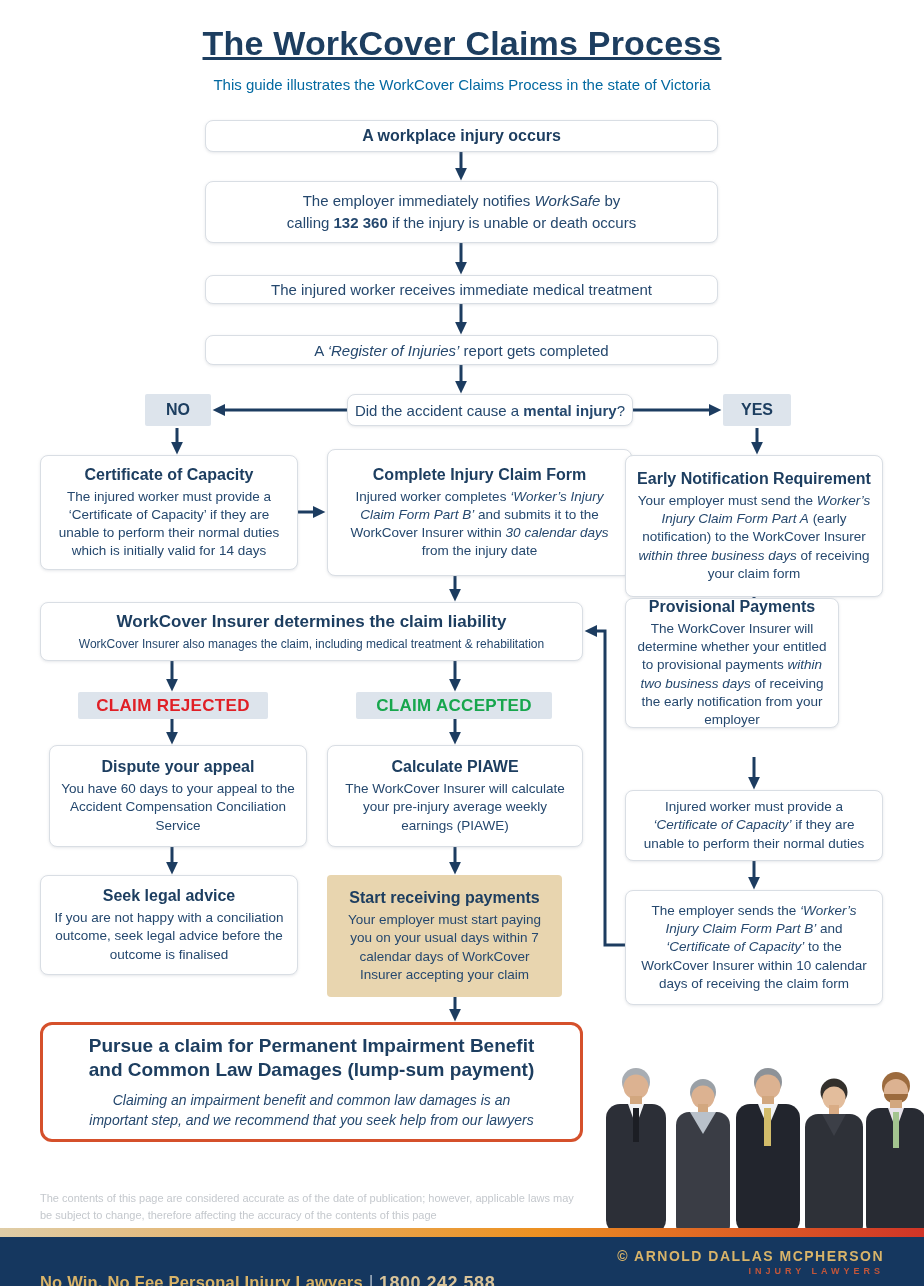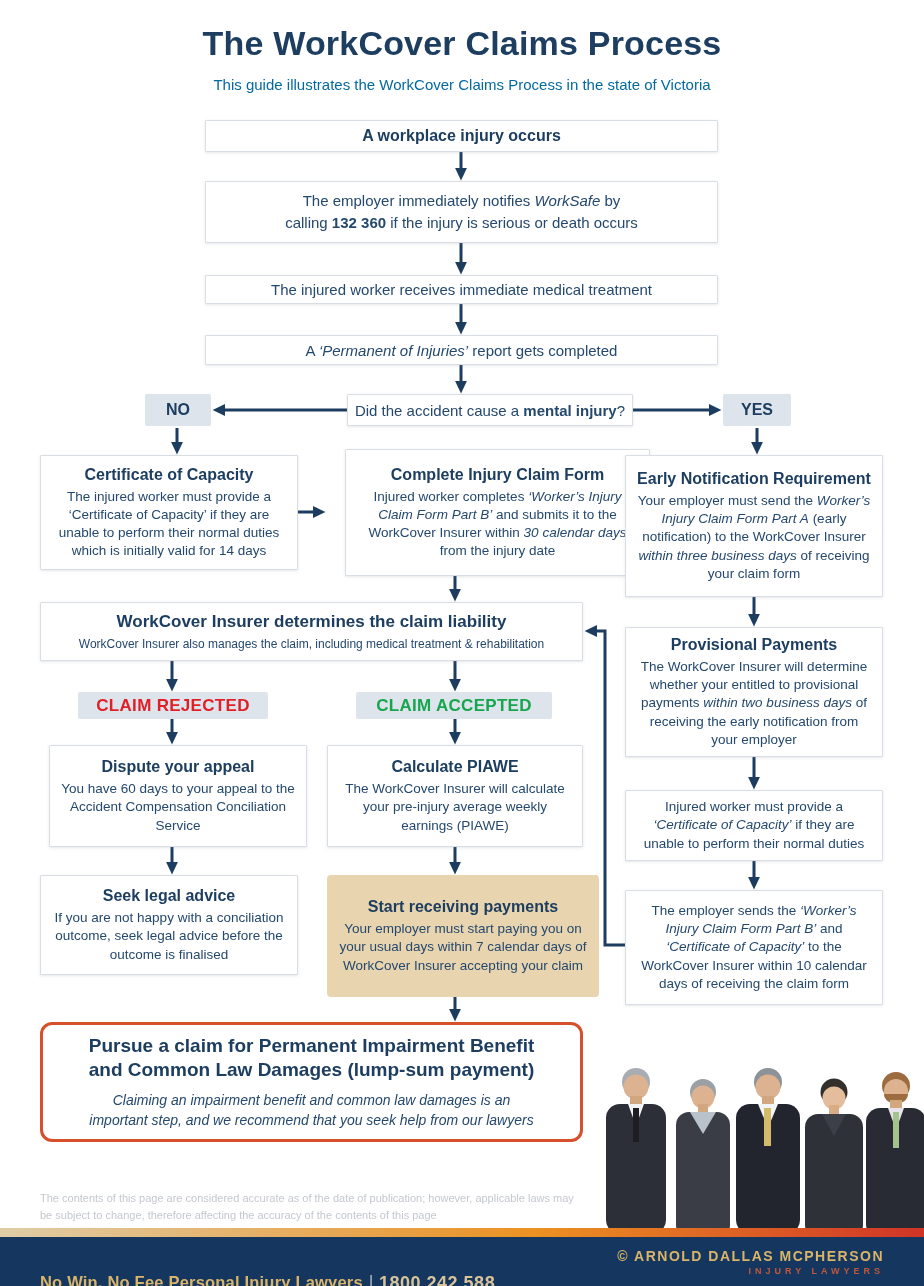--- a/index.html
+++ b/index.html
@@ -2,24 +2,24 @@
 <html style="--c-navy: #1d3e60; --c-text: #25486e; --c-border: #d9dee4; --c-badge_bg: #dde4ec; --c-rejected: #e01f26; --c-accepted: #17a64d; --c-tan: #e8d5af; --c-accent_red: #d5502b; --c-footer_bg: #15375f; --c-gold: #d9b469; --c-phone_gold: #d9c49a; --c-brand_sub: #c2563a; --c-arrow: #1c3c60; --c-disclaimer: #c4c8cd; --c-stripe_left: #dfcda7; --c-stripe_mid: #ec9122; --c-stripe_right: #d03427;"><head>
 <meta charset="utf-8">
 <style>
   html,body{margin:0;padding:0;background:#fff;}
   .page{position:relative;width:924px;height:1286px;background:#ffffff;overflow:hidden;
         font-family:"Liberation Sans",sans-serif;}
   .abs{position:absolute;}
   .i{font-style:italic;}
   .b{font-weight:700;}
   .hdr-title{left:0;top:24px;width:924px;text-align:center;font-size:34px;font-weight:700;
-             color:var(--c-navy,#1d3e60);letter-spacing:.2px;}
+             color:var(--c-navy,#1d3e60);letter-spacing:.2px;text-decoration:underline;}
   .hdr-sub{left:0;top:76px;width:924px;text-align:center;font-size:15px;color:#0369a1;}
   .box{position:absolute;background:#fff;border:1.5px solid var(--c-border,#d9dee4);
-       border-radius:1px;display:flex;flex-direction:column;align-items:center;justify-content:center;
+       border-radius:8px;display:flex;flex-direction:column;align-items:center;justify-content:center;
        text-align:center;color:var(--c-text,#25486e);box-shadow:0 1px 3px rgba(150,160,172,.25);
        box-sizing:border-box;padding:6px 10px;}
   .sbox{left:205px;width:513px;font-size:15px;}
   .box-title{font-weight:700;color:var(--c-navy,#1d3e60);font-size:16px;margin-bottom:3px;line-height:1.25;}
   .box-body{font-size:13.5px;line-height:1.34;}
   .badge{position:absolute;background:var(--c-badge_bg,#dde4ec);display:flex;align-items:center;
          justify-content:center;font-weight:700;border-radius:2px;box-sizing:border-box;}
   .badge-navy{color:var(--c-navy,#1d3e60);font-size:16px;}
   .badge-red{color:var(--c-rejected,#e01f26);font-size:17px;letter-spacing:.3px;}
   .badge-green{color:var(--c-accepted,#17a64d);font-size:17px;letter-spacing:.3px;}
@@ -79,43 +79,43 @@
   </svg>
 
   <div class="abs hdr-title">The WorkCover Claims Process</div>
   <div class="abs hdr-sub">This guide illustrates the WorkCover Claims Process in the state of Victoria</div>
 
   <div class="box sbox" style="top:120px;height:32px;font-weight:700;font-size:16px;color:var(--c-navy,#1d3e60);">
     <div>A workplace injury occurs</div>
   </div>
 
   <div class="box sbox" style="top:181px;height:62px;">
-    <div style="line-height:1.45;"><span>The employer immediately notifies </span><span class="i">WorkSafe</span><span> by</span><br><span>calling </span><span class="b">132 360</span><span> if the injury is serious or death occurs</span></div>
+    <div style="line-height:1.45;"><span>The employer immediately notifies </span><span class="i">WorkSafe</span><span> by</span><br><span>calling </span><span class="b">132 360</span><span> if the injury is unable or death occurs</span></div>
   </div>
 
   <div class="box sbox" style="top:275px;height:29px;">
     <div>The injured worker receives immediate medical treatment</div>
   </div>
 
   <div class="box sbox" style="top:335px;height:30px;">
-    <div><span>A </span><span class="i">‘Permanent of Injuries’</span><span> report gets completed</span></div>
+    <div><span>A </span><span class="i">‘Register of Injuries’</span><span> report gets completed</span></div>
   </div>
 
   <div class="badge badge-navy" style="left:145px;top:394px;width:66px;height:32px;">NO</div>
   <div class="box" style="left:347px;top:394px;width:286px;height:32px;font-size:15px;padding:0 4px;">
     <div><span>Did the accident cause a </span><span class="b">mental injury</span><span>?</span></div>
   </div>
   <div class="badge badge-navy" style="left:723px;top:394px;width:68px;height:32px;">YES</div>
 
   <div class="box" style="left:40px;top:455px;width:258px;height:115px;">
     <div class="box-title">Certificate of Capacity</div>
     <div class="box-body">The injured worker must provide a ‘Certificate of Capacity’ if they are unable to perform their normal duties which is initially valid for 14 days</div>
   </div>
 
-  <div class="box" style="left:327px;top:449px;width:305px;height:127px;margin-left:18px;">
+  <div class="box" style="left:327px;top:449px;width:305px;height:127px;">
     <div class="box-title">Complete Injury Claim Form</div>
     <div class="box-body"><span>Injured worker completes </span><span class="i">‘Worker’s Injury Claim Form Part B’</span><span> and submits it to the WorkCover Insurer within </span><span class="i">30 calendar days</span><span> from the injury date</span></div>
   </div>
 
   <div class="box" style="left:625px;top:455px;width:258px;height:142px;">
     <div class="box-title">Early Notification Requirement</div>
     <div class="box-body"><span>Your employer must send the </span><span class="i">Worker’s Injury Claim Form Part A</span><span> (early notification) to the WorkCover Insurer </span><span class="i">within three business days</span><span> of receiving your claim form</span></div>
   </div>
 
   <div class="box" style="left:40px;top:602px;width:543px;height:59px;">
@@ -132,26 +132,26 @@
   </div>
   <div class="box" style="left:40px;top:875px;width:258px;height:100px;">
     <div class="box-title">Seek legal advice</div>
     <div class="box-body">If you are not happy with a conciliation outcome, seek legal advice before the outcome is finalised</div>
   </div>
 
   <div class="box" style="left:327px;top:745px;width:256px;height:102px;">
     <div class="box-title">Calculate PIAWE</div>
     <div class="box-body">The WorkCover Insurer will calculate your pre-injury average weekly earnings (PIAWE)</div>
   </div>
-  <div class="box tan" style="left:327px;top:875px;width:272px;height:122px;">
+  <div class="box tan" style="left:327px;top:875px;width:235px;height:122px;">
     <div class="box-title">Start receiving payments</div>
     <div class="box-body">Your employer must start paying you on your usual days within 7 calendar days of WorkCover Insurer accepting your claim</div>
   </div>
 
-  <div class="box" style="left:625px;top:627px;width:258px;height:130px;">
+  <div class="box" style="left:625px;top:598px;width:214px;height:130px;">
     <div class="box-title">Provisional Payments</div>
     <div class="box-body"><span>The WorkCover Insurer will determine whether your entitled to provisional payments </span><span class="i">within two business days</span><span> of receiving the early notification from your employer</span></div>
   </div>
   <div class="box" style="left:625px;top:790px;width:258px;height:71px;">
     <div class="box-body"><span>Injured worker must provide a </span><span class="i">‘Certificate of Capacity’</span><span> if they are unable to perform their normal duties</span></div>
   </div>
   <div class="box" style="left:625px;top:890px;width:258px;height:115px;">
     <div class="box-body"><span>The employer sends the </span><span class="i">‘Worker’s Injury Claim Form Part B’</span><span> and </span><span class="i">‘Certificate of Capacity’</span><span> to the WorkCover Insurer within 10 calendar days of receiving the claim form</span></div>
   </div>
 

